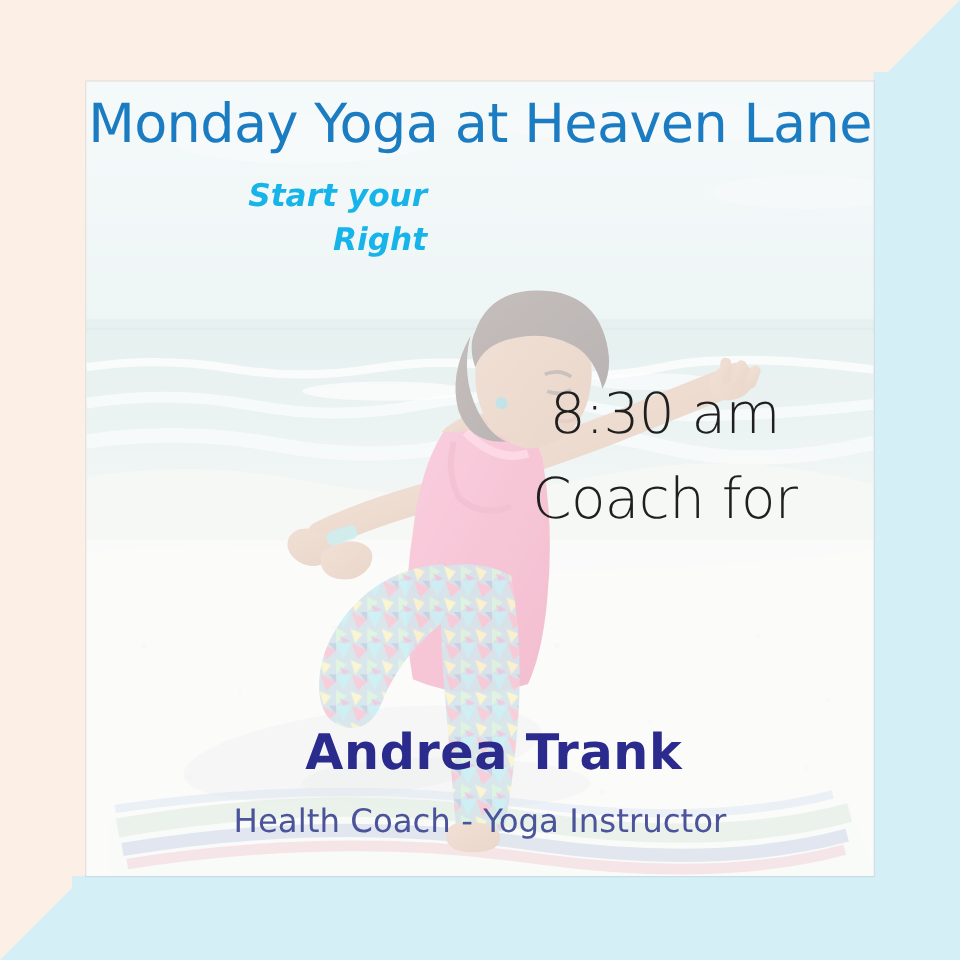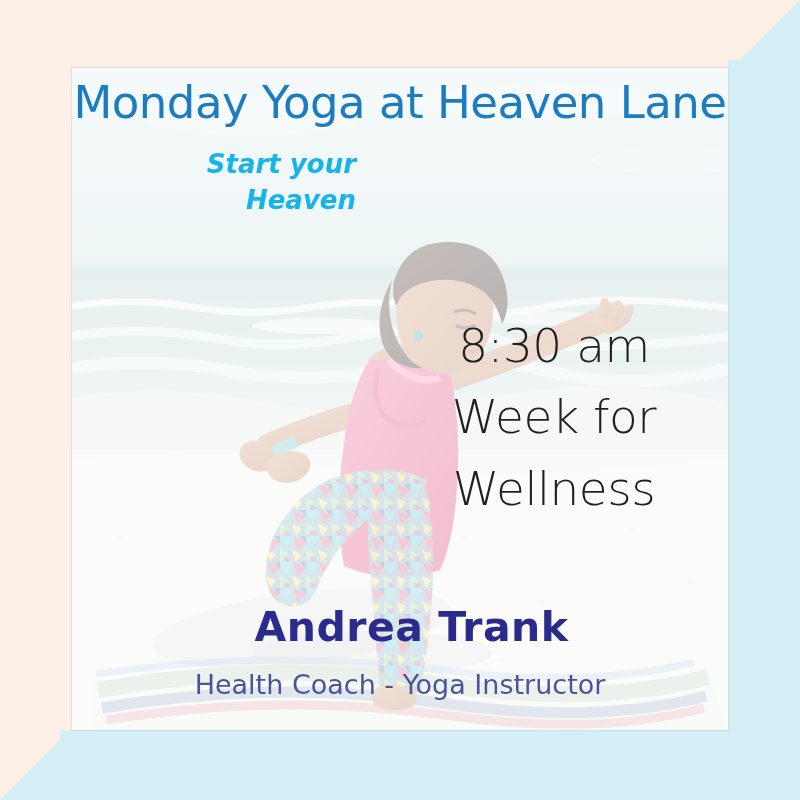--- a/index.html
+++ b/index.html
@@ -345,27 +345,26 @@
       </svg>
       <div class="photo-veil"></div>
     </div>
 
     <div class="txt-layer">
 
       <div class="headline">Monday Yoga at Heaven Lane</div>
 
       <div class="tagline">
         <span class="ln">Start your</span>
-        <span class="ln">Heaven</span>
+        <span class="ln">Right</span>
       </div>
 
       <div class="sessioninfo">
         <span class="ln">8:30 am</span>
-        <span class="ln">Week for</span>
-        <span class="ln">Wellness</span>
+        <span class="ln">Coach for</span>
       </div>
 
       <div class="credit">
         <span class="credit-name">Andrea Trank</span>
         <span class="credit-role">Health Coach - Yoga Instructor</span>
       </div>
 
     </div>
   </div>
 </div>

